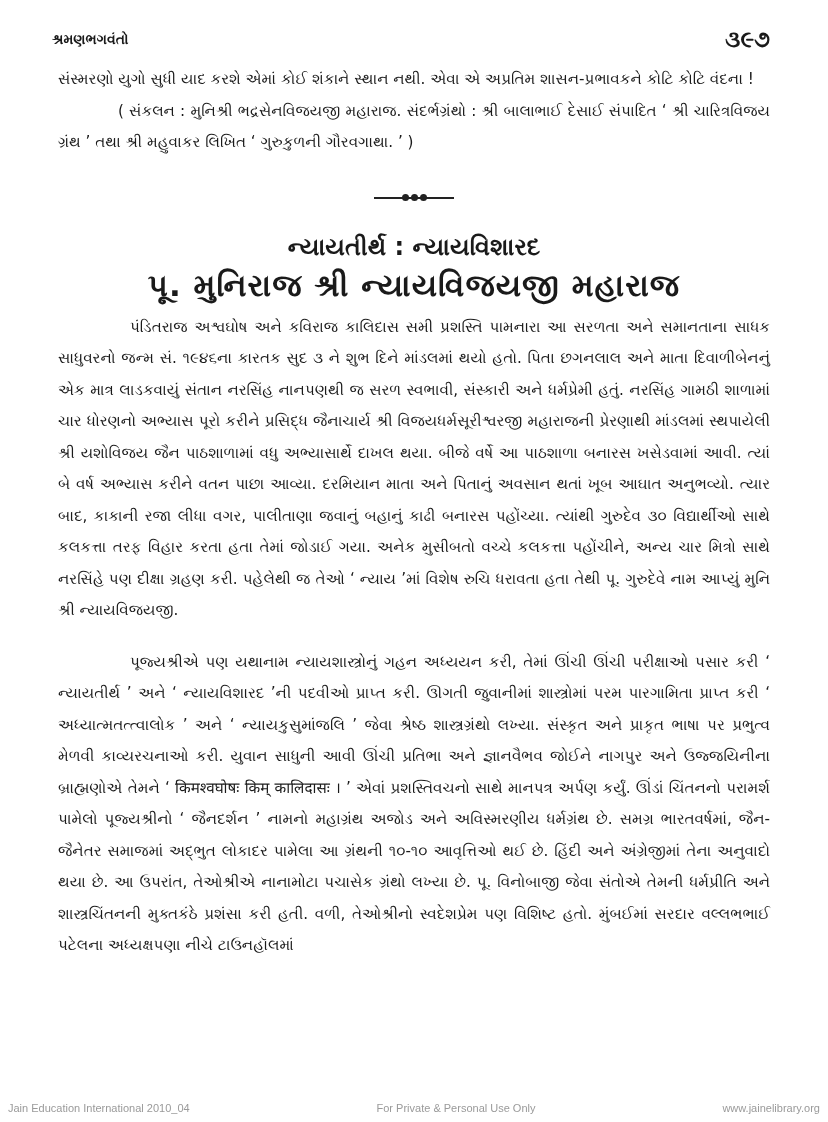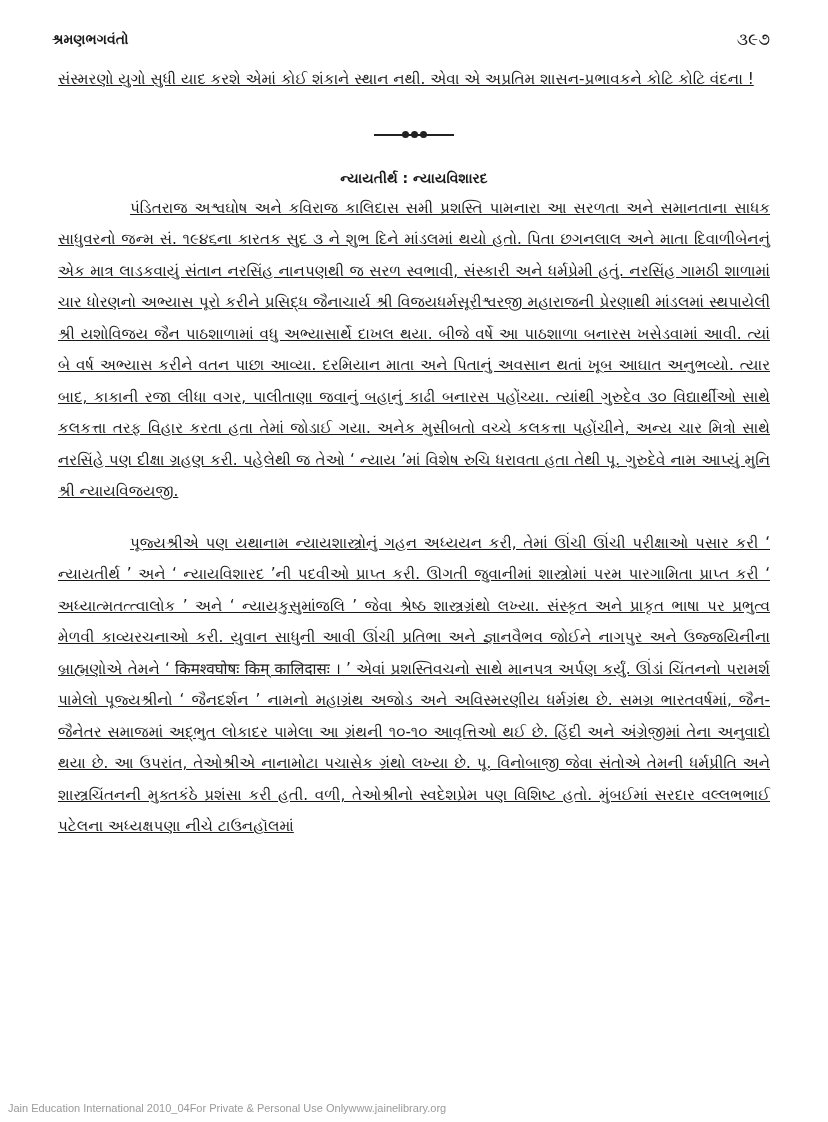--- a/index.html
+++ b/index.html
@@ -1,50 +1,52 @@
 <!DOCTYPE html>
 <html><head>
   <meta charset="utf-8">
   <style>
     html, body { margin: 0; padding: 0; background: #ffffff; }
     body { width: 828px; height: 1122px; position: relative; overflow: hidden; color: #1a1a1a; font-family: "DejaVu Sans", sans-serif; }
     .header { position: absolute; top: 24px; left: 52px; right: 58px; height: 30px; display: flex; justify-content: space-between; align-items: center; }
     .running-title { font-size: 14px; font-weight: bold; }
-    .page-number { font-size: 17px; font-weight: normal; }
+    .page-number { font-size: 23px; font-weight: bold; }
     .content { position: absolute; top: 64px; left: 58px; width: 712px; }
-    p { margin: 0; font-size: 15.2px; line-height: 31.5px; text-align: justify; text-align-last: left; text-decoration: underline; }
+    p { margin: 0; font-size: 15.2px; line-height: 31.5px; text-align: justify; text-align-last: left; }
     .indent { text-indent: 72px; }
     .small-indent { text-indent: 60px; }
     .para-gap { margin-top: 20px; }
     .divider { margin: 34px auto 30px; width: 80px; height: 10px; position: relative; }
     .divider .line { position: absolute; top: 4px; left: 0; right: 0; height: 2px; background: #222; }
     .divider .dot { position: absolute; top: 1px; width: 7px; height: 7px; background: #222; border-radius: 50%; }
-    .subtitle { text-align: center; font-size: 14px; font-weight: bold; margin-bottom: 6px; }
+    .subtitle { text-align: center; font-size: 24px; font-weight: bold; margin-bottom: 6px; }
     .title { text-align: center; font-size: 31px; font-weight: bold; letter-spacing: 1px; margin-bottom: 8px; }
-    .footer { position: absolute; bottom: 8px; left: 8px; right: 8px; display: flex; justify-content: flex-start; font-family: "Liberation Sans", sans-serif; font-size: 11px; color: #9a9a9a; }
+    .footer { position: absolute; bottom: 8px; left: 8px; right: 8px; display: flex; justify-content: space-between; font-family: "Liberation Sans", sans-serif; font-size: 11px; color: #9a9a9a; }
   </style>
 </head>
 <body>
 
 <div class="header">
   <span class="running-title">શ્રમણભગવંતો</span>
   <span class="page-number">૩૯૭</span>
 </div>
 
 <div class="content">
   <p>સંસ્મરણો યુગો સુધી યાદ કરશે એમાં કોઈ શંકાને સ્થાન નથી. એવા એ અપ્રતિમ શાસન-પ્રભાવકને કોટિ કોટિ વંદના !</p>
+  <p class="small-indent">( સંકલન : મુનિશ્રી ભદ્રસેનવિજયજી મહારાજ. સંદર્ભગ્રંથો : શ્રી બાલાભાઈ દેસાઈ સંપાદિત ‘ શ્રી ચારિત્રવિજય ગ્રંથ ’ તથા શ્રી મહુવાકર લિખિત ‘ ગુરુકુળની ગૌરવગાથા. ’ )</p>
 
   <div class="divider">
     <div class="line"></div>
     <div class="dot" style="left:28px"></div>
     <div class="dot" style="left:37px"></div>
     <div class="dot" style="left:46px"></div>
   </div>
 
   <div class="subtitle">ન્યાયતીર્થ : ન્યાયવિશારદ</div>
+  <div class="title">પૂ. મુનિરાજ શ્રી ન્યાયવિજયજી મહારાજ</div>
 
   <p class="indent">પંડિતરાજ અશ્વઘોષ અને કવિરાજ કાલિદાસ સમી પ્રશસ્તિ પામનારા આ સરળતા અને સમાનતાના સાધક સાધુવરનો જન્મ સં. ૧૯૪૬ના કારતક સુદ ૩ ને શુભ દિને માંડલમાં થયો હતો. પિતા છગનલાલ અને માતા દિવાળીબેનનું એક માત્ર લાડકવાયું સંતાન નરસિંહ નાનપણથી જ સરળ સ્વભાવી, સંસ્કારી અને ધર્મપ્રેમી હતું. નરસિંહ ગામઠી શાળામાં ચાર ધોરણનો અભ્યાસ પૂરો કરીને પ્રસિદ્ધ જૈનાચાર્ય શ્રી વિજયધર્મસૂરીશ્વરજી મહારાજની પ્રેરણાથી માંડલમાં સ્થપાયેલી શ્રી યશોવિજય જૈન પાઠશાળામાં વધુ અભ્યાસાર્થે દાખલ થયા. બીજે વર્ષે આ પાઠશાળા બનારસ ખસેડવામાં આવી. ત્યાં બે વર્ષ અભ્યાસ કરીને વતન પાછા આવ્યા. દરમિયાન માતા અને પિતાનું અવસાન થતાં ખૂબ આઘાત અનુભવ્યો. ત્યાર બાદ, કાકાની રજા લીધા વગર, પાલીતાણા જવાનું બહાનું કાઢી બનારસ પહોંચ્યા. ત્યાંથી ગુરુદેવ ૩૦ વિદ્યાર્થીઓ સાથે કલકત્તા તરફ વિહાર કરતા હતા તેમાં જોડાઈ ગયા. અનેક મુસીબતો વચ્ચે કલકત્તા પહોંચીને, અન્ય ચાર મિત્રો સાથે નરસિંહે પણ દીક્ષા ગ્રહણ કરી. પહેલેથી જ તેઓ ‘ ન્યાય ’માં વિશેષ રુચિ ધરાવતા હતા તેથી પૂ. ગુરુદેવે નામ આપ્યું મુનિ શ્રી ન્યાયવિજયજી.</p>
   <p class="indent para-gap">પૂજ્યશ્રીએ પણ યથાનામ ન્યાયશાસ્ત્રોનું ગહન અધ્યયન કરી, તેમાં ઊંચી ઊંચી પરીક્ષાઓ પસાર કરી ‘ ન્યાયતીર્થ ’ અને ‘ ન્યાયવિશારદ ’ની પદવીઓ પ્રાપ્ત કરી. ઊગતી જુવાનીમાં શાસ્ત્રોમાં પરમ પારગામિતા પ્રાપ્ત કરી ‘ અધ્યાત્મતત્ત્વાલોક ’ અને ‘ ન્યાયકુસુમાંજલિ ’ જેવા શ્રેષ્ઠ શાસ્ત્રગ્રંથો લખ્યા. સંસ્કૃત અને પ્રાકૃત ભાષા પર પ્રભુત્વ મેળવી કાવ્યરચનાઓ કરી. યુવાન સાધુની આવી ઊંચી પ્રતિભા અને જ્ઞાનવૈભવ જોઈને નાગપુર અને ઉજ્જયિનીના બ્રાહ્મણોએ તેમને ‘ किमश्वघोषः किम् कालिदासः । ’ એવાં પ્રશસ્તિવચનો સાથે માનપત્ર અર્પણ કર્યું. ઊંડાં ચિંતનનો પરામર્શ પામેલો પૂજ્યશ્રીનો ‘ જૈનદર્શન ’ નામનો મહાગ્રંથ અજોડ અને અવિસ્મરણીય ધર્મગ્રંથ છે. સમગ્ર ભારતવર્ષમાં, જૈન-જૈનેતર સમાજમાં અદ્ભુત લોકાદર પામેલા આ ગ્રંથની ૧૦-૧૦ આવૃત્તિઓ થઈ છે. હિંદી અને અંગ્રેજીમાં તેના અનુવાદો થયા છે. આ ઉપરાંત, તેઓશ્રીએ નાનામોટા પચાસેક ગ્રંથો લખ્યા છે. પૂ. વિનોબાજી જેવા સંતોએ તેમની ધર્મપ્રીતિ અને શાસ્ત્રચિંતનની મુક્તકંઠે પ્રશંસા કરી હતી. વળી, તેઓશ્રીનો સ્વદેશપ્રેમ પણ વિશિષ્ટ હતો. મુંબઈમાં સરદાર વલ્લભભાઈ પટેલના અધ્યક્ષપણા નીચે ટાઉનહૉલમાં</p>
 </div>
 
 <div class="footer">
   <span>Jain Education International   2010_04</span>
   <span>For Private &amp; Personal Use Only</span>
   <span>www.jainelibrary.org</span>
 </div>

